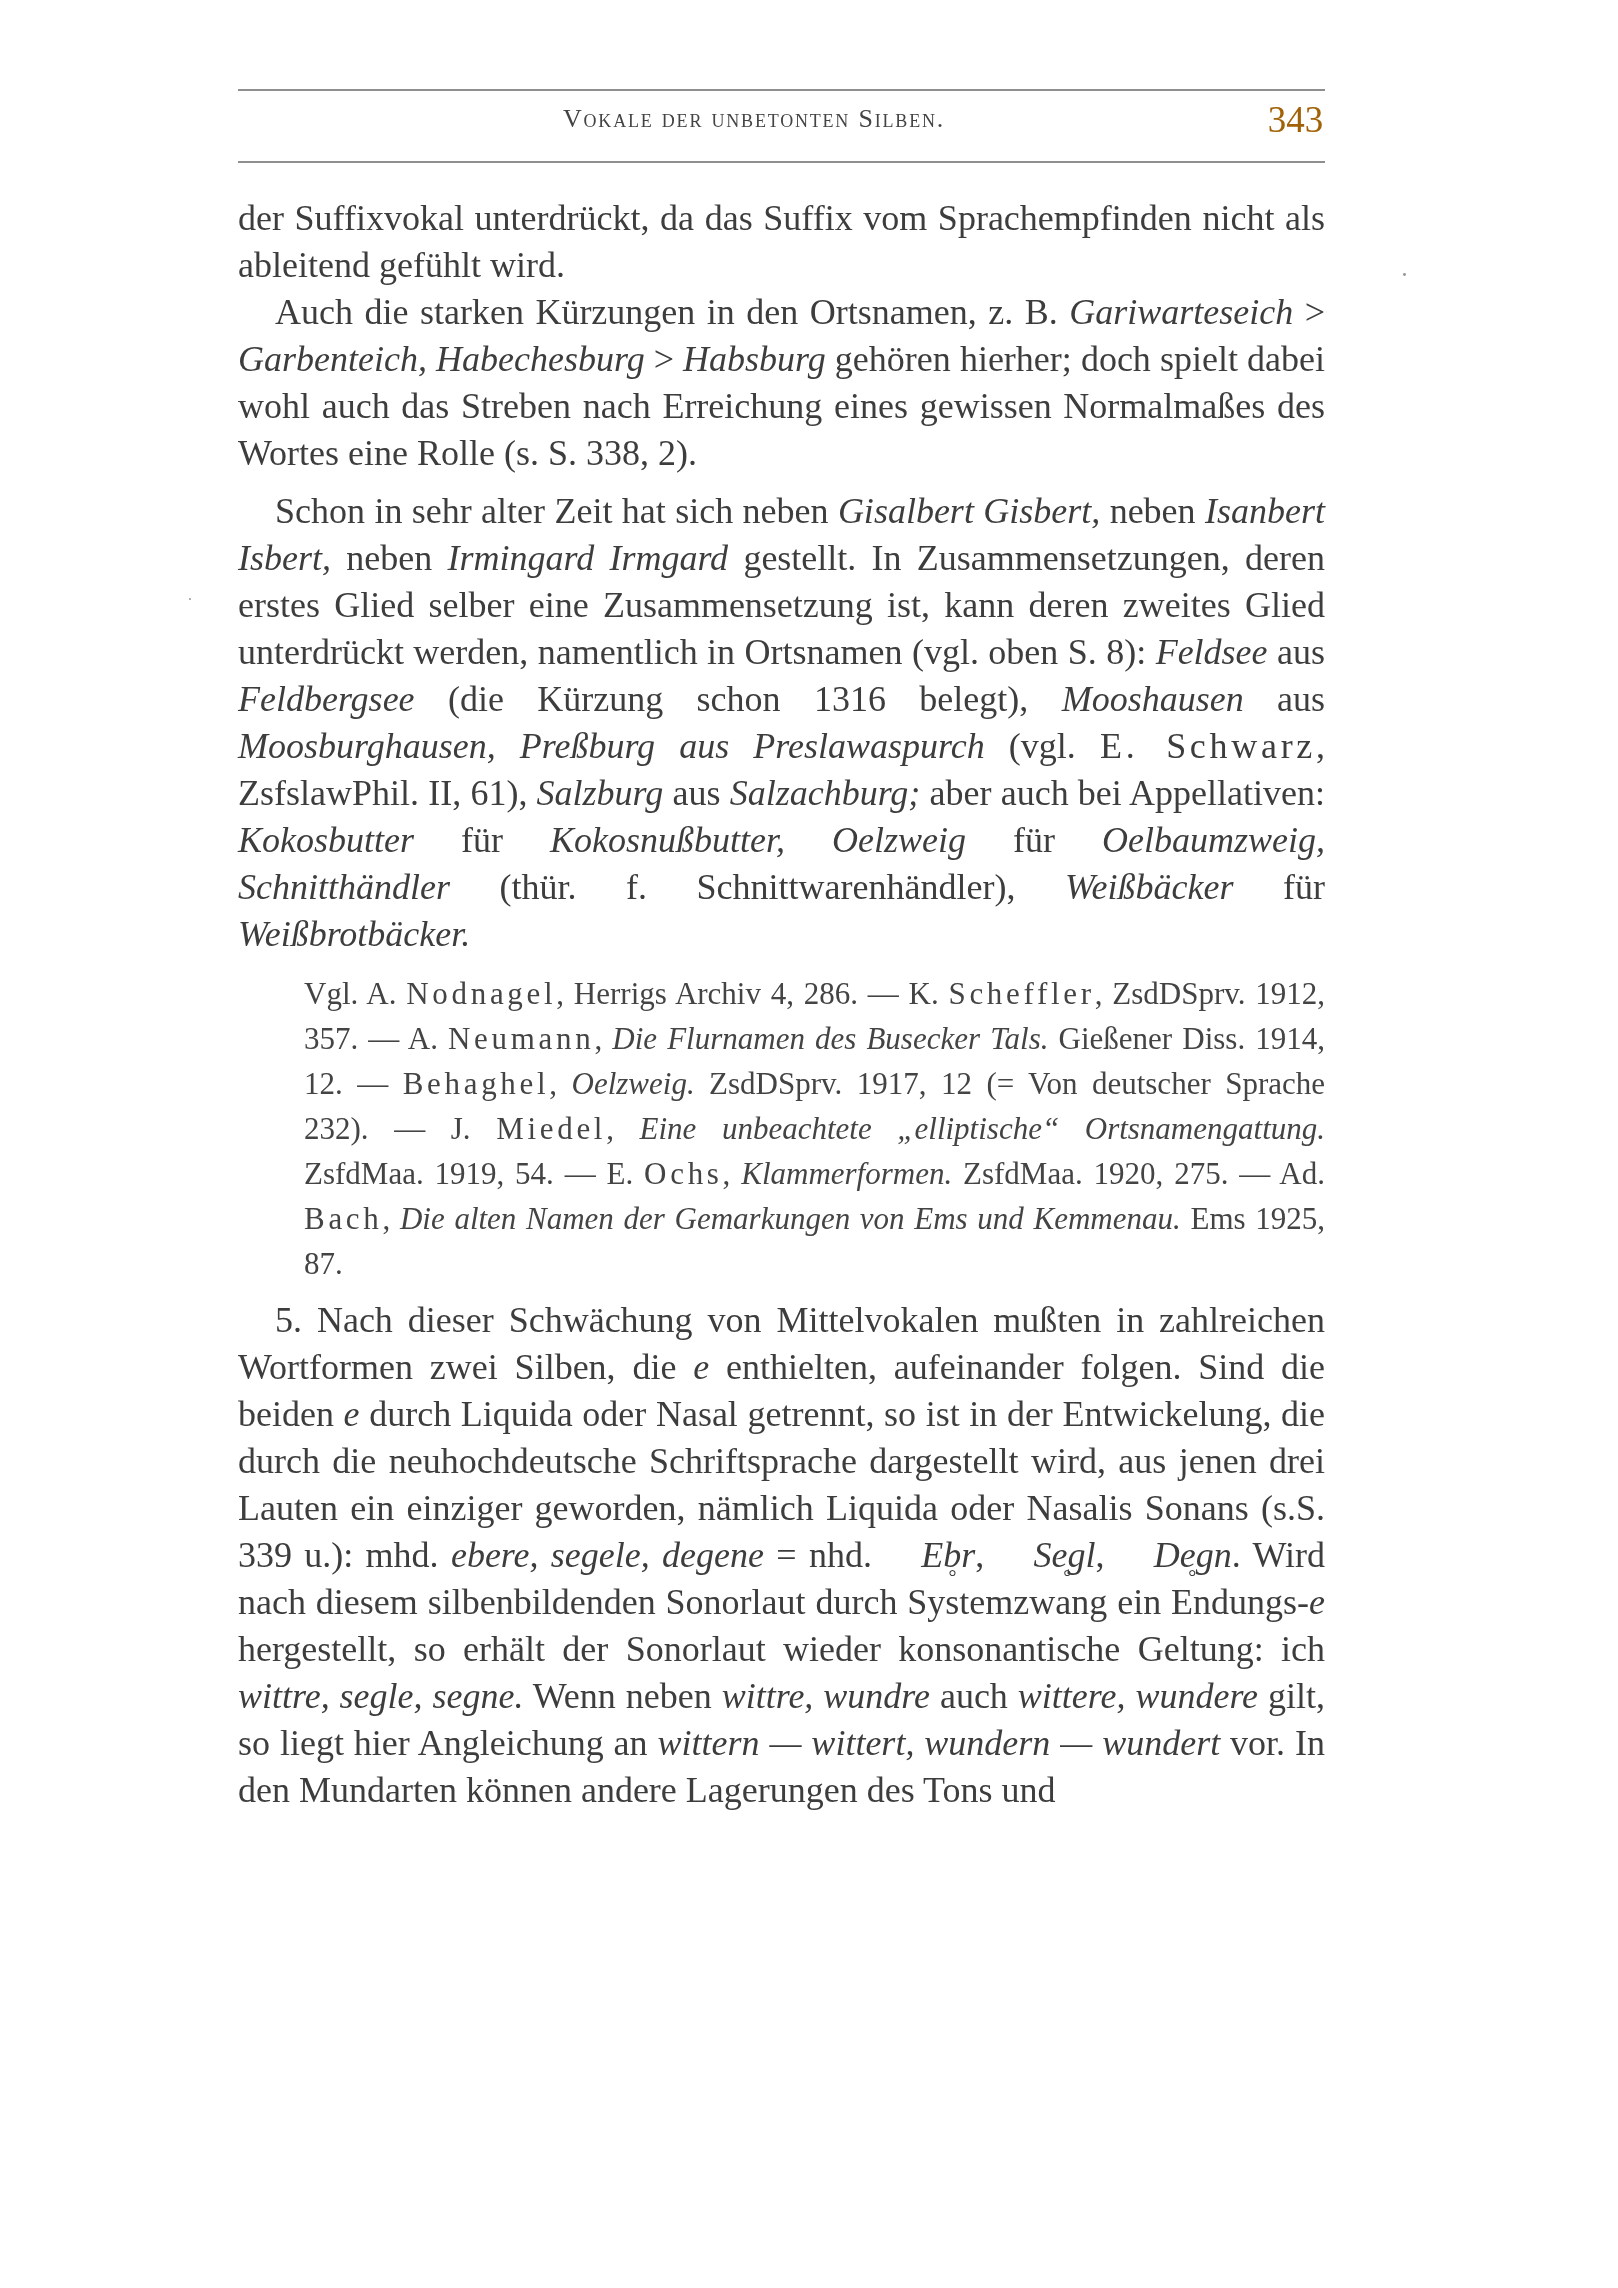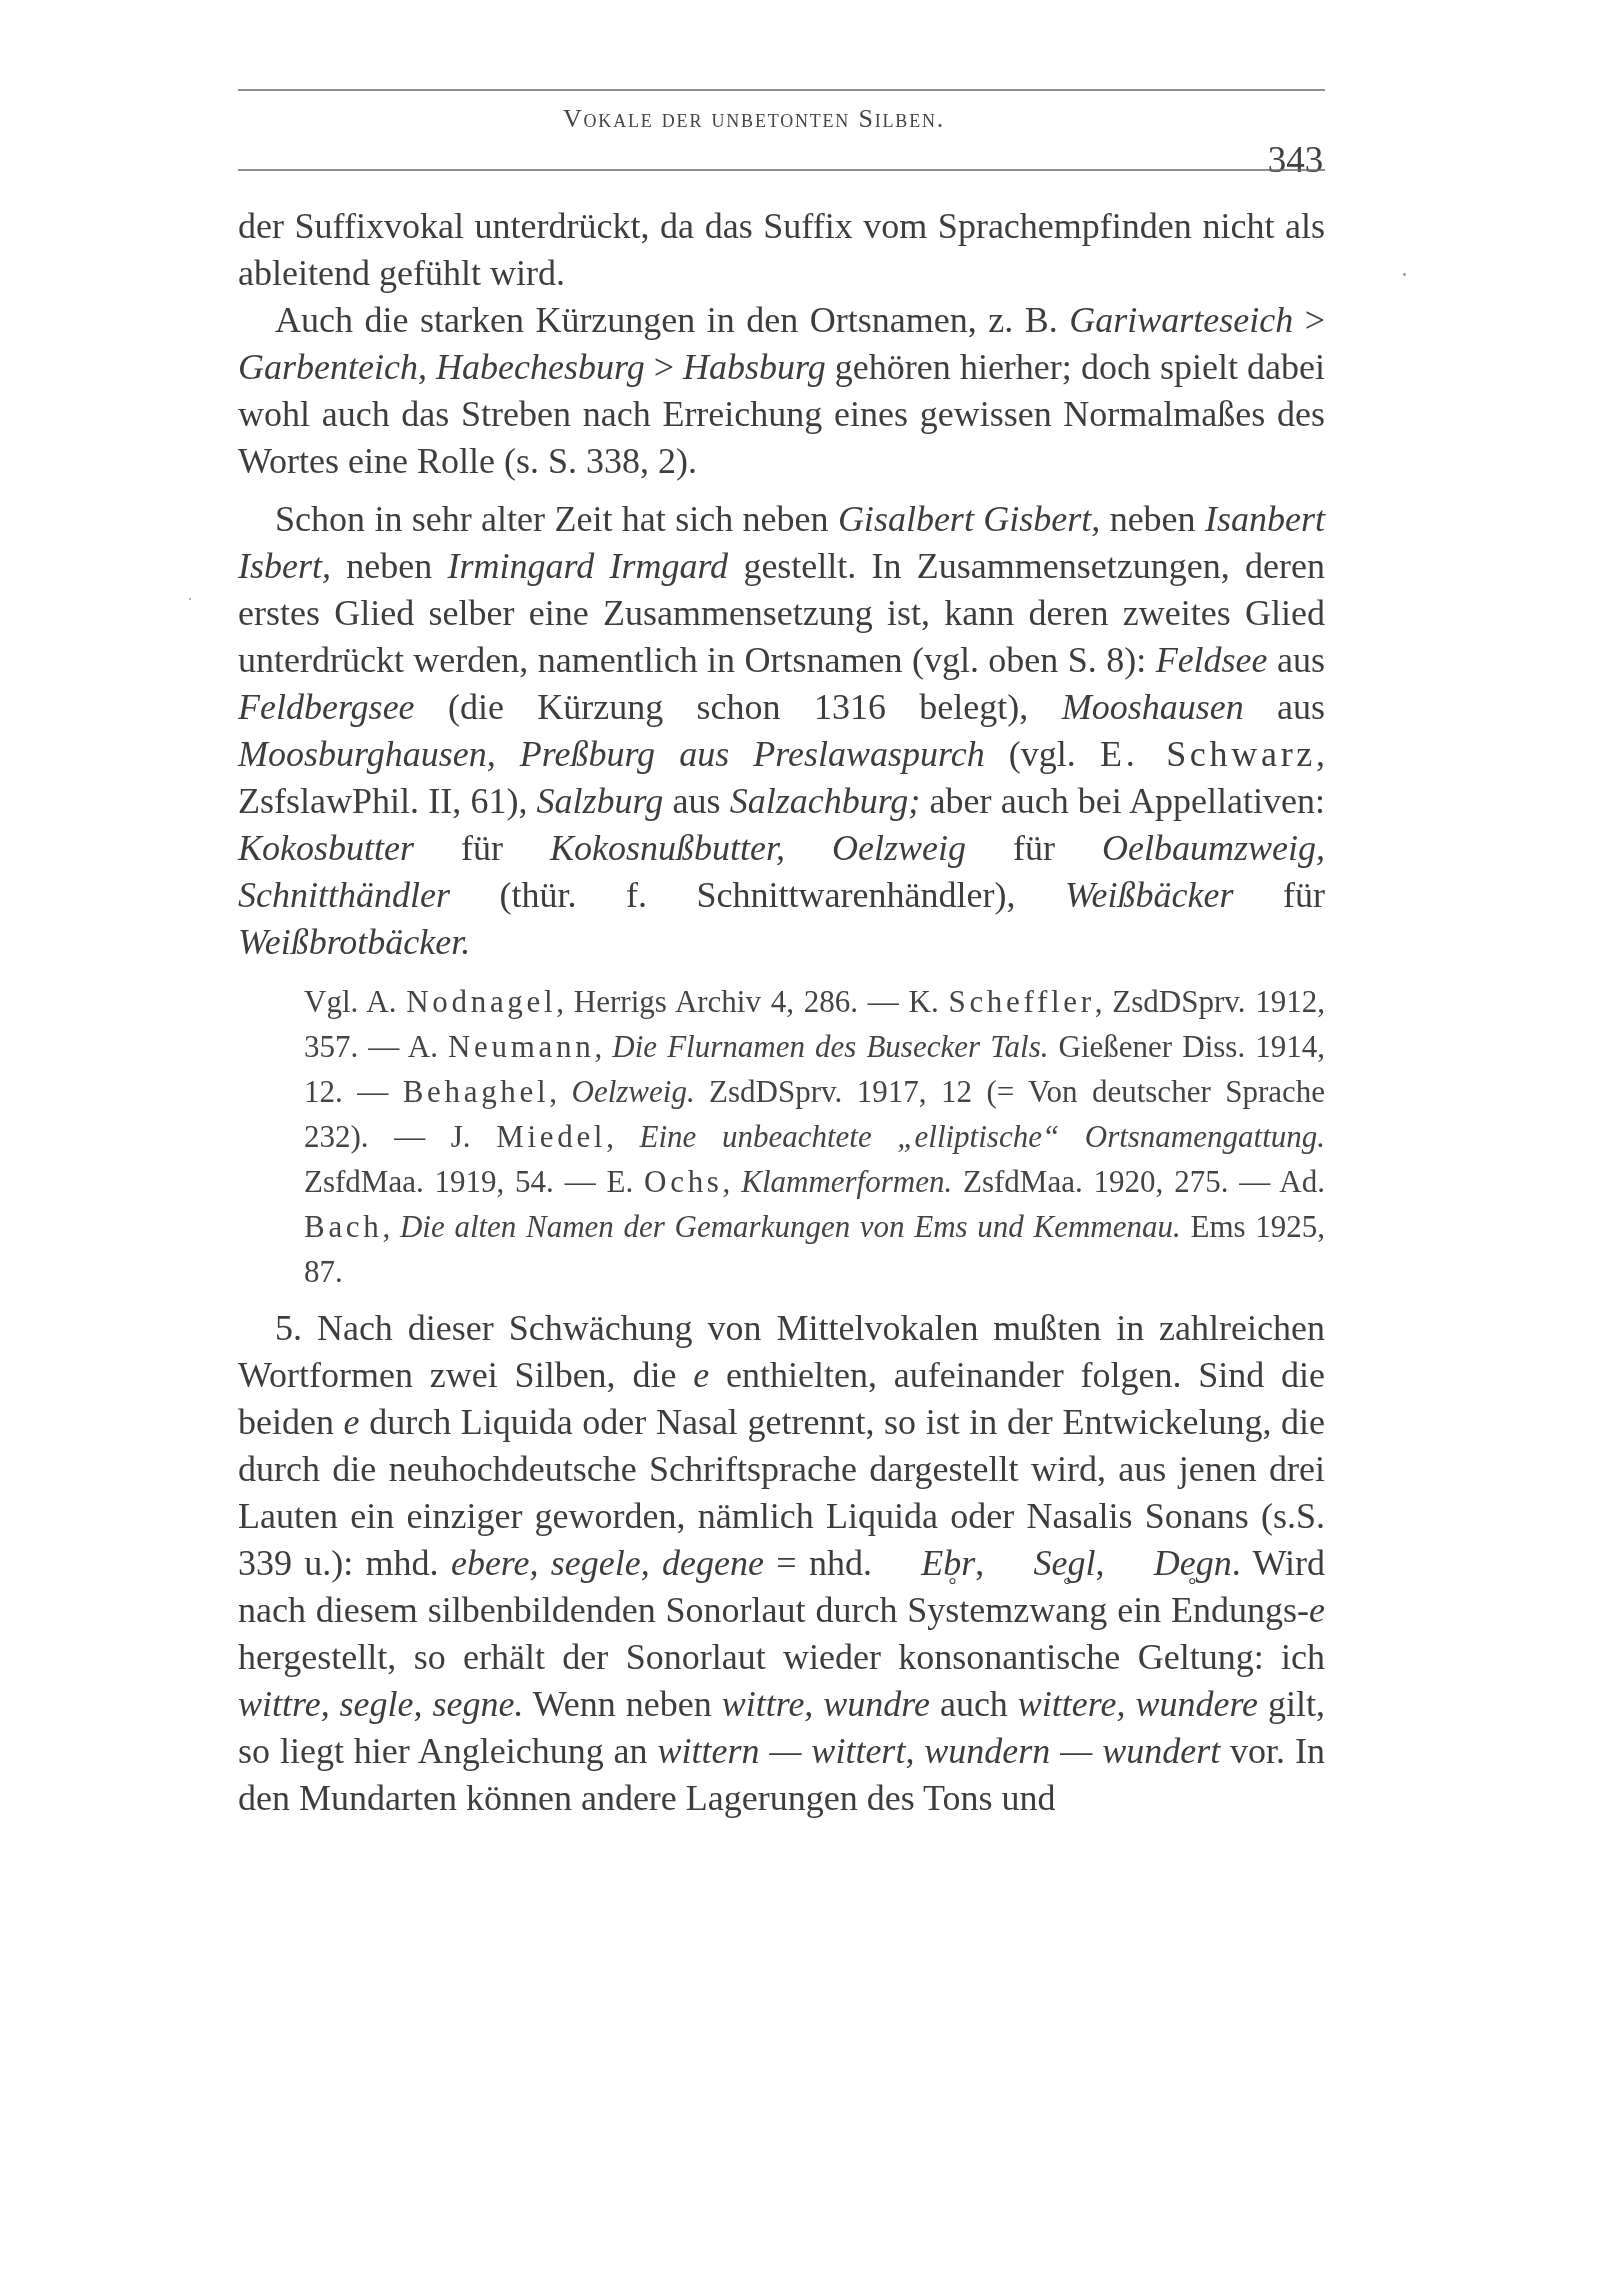--- a/index.html
+++ b/index.html
@@ -22,43 +22,42 @@
       width: 1087px;
     }
     .rule {
       height: 1.8px;
       background: #6a6a6a;
       opacity: 0.75;
       width: 1087px;
     }
     .running-head {
       position: relative;
-      height: 78px;
+      height: 70px;
     }
     .head-title {
       position: absolute;
       left: 0;
       right: 0;
       top: 13px;
       text-align: center;
       font-family: "Liberation Serif", serif;
       font-size: 26px;
       letter-spacing: 1.8px;
       font-variant: small-caps;
       color: #444;
       padding-right: 55px;
     }
     .page-number {
       position: absolute;
       right: 1.8px;
       top: 7.4px;
       font-family: "Liberation Serif", serif;
       font-size: 37px;
-      color: #404040;
-      margin-top: 40px;
+      color: #a16207;
     }
     .body {
       margin-top: 32px;
       font-family: "Liberation Serif", serif;
       font-size: 36px;
       line-height: 47px;
       text-align: justify;
       color: #3d3d3d;
     }
     .body p {

